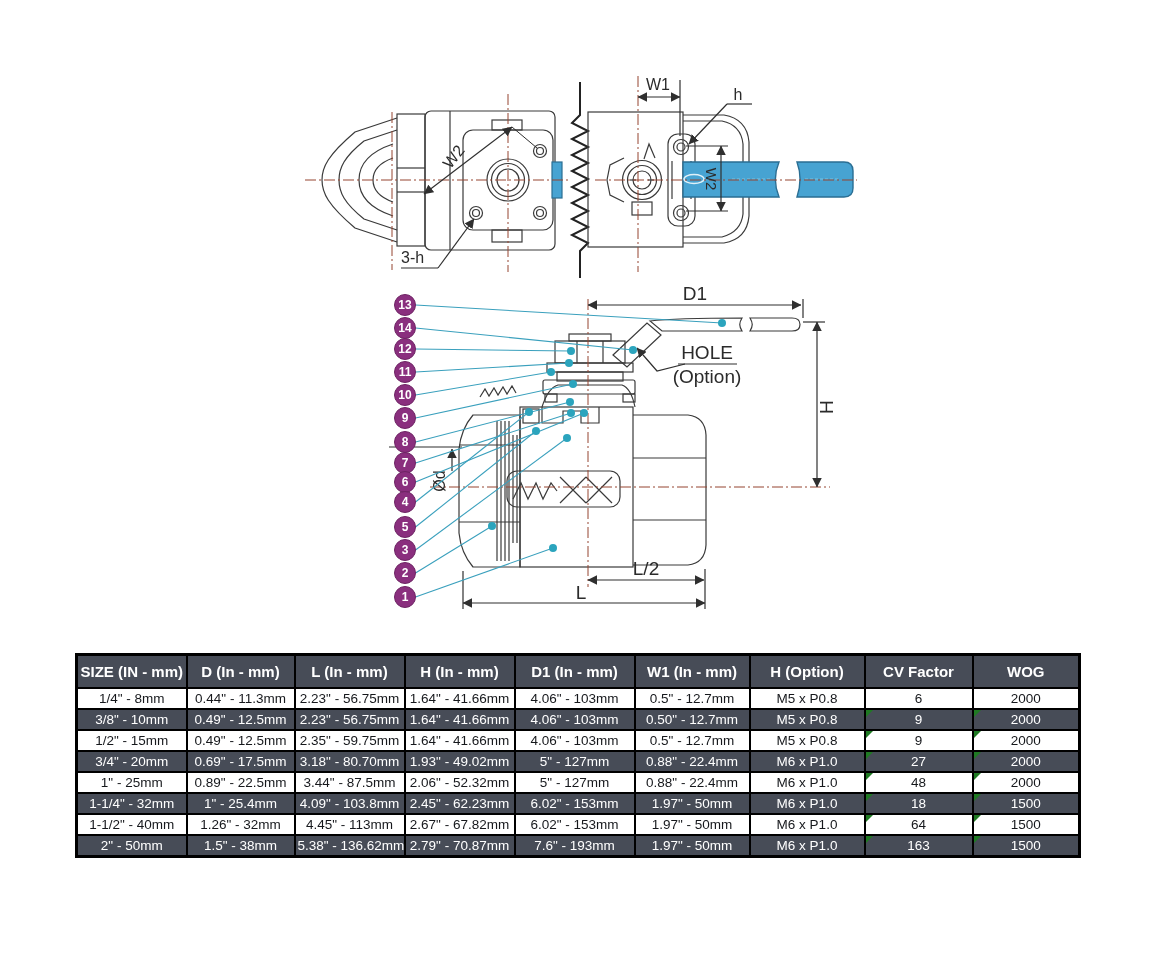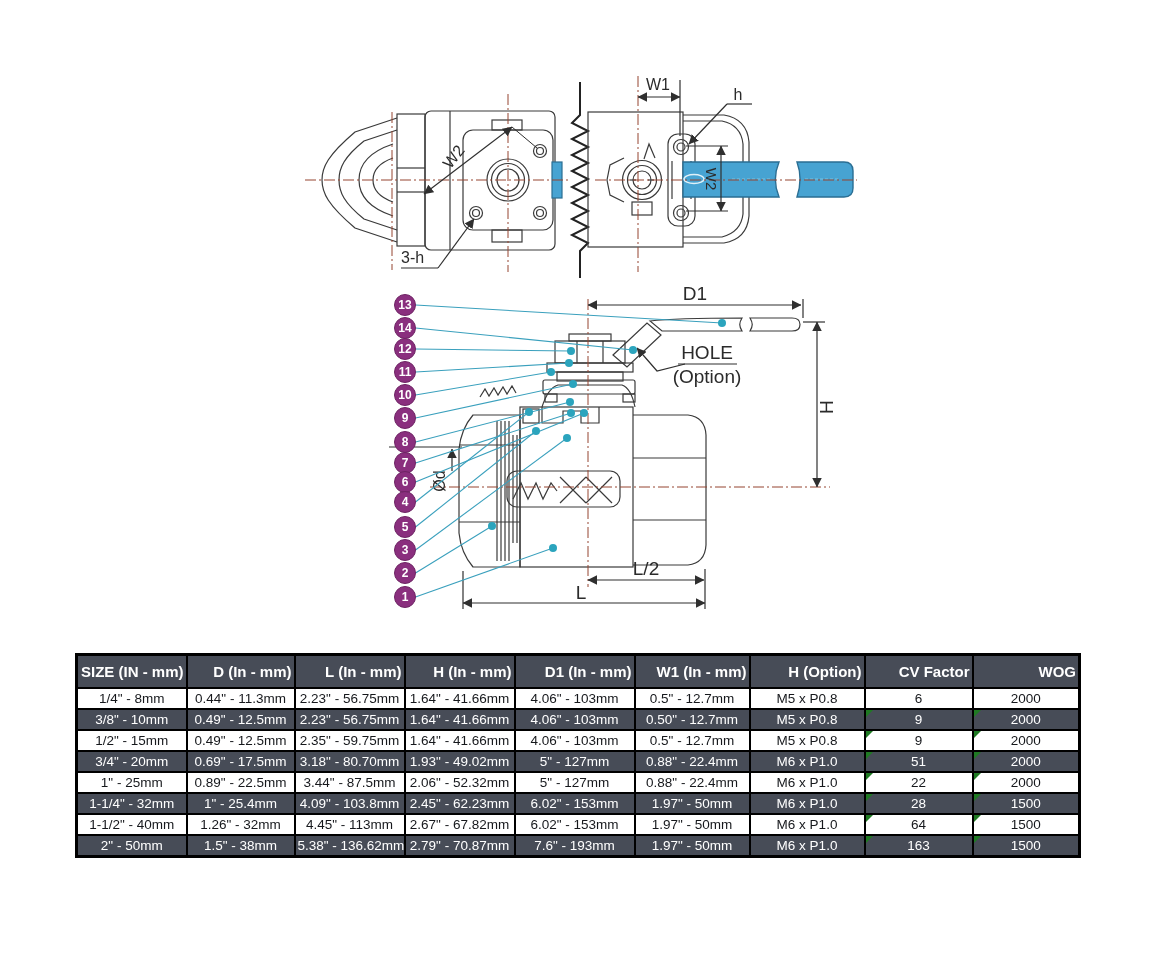--- a/index.html
+++ b/index.html
@@ -10,21 +10,21 @@
   .dwg-label{font-size:16px;}
   .dwg-label-lg{font-size:19px;}
   .callout-num{font-size:12px;font-weight:bold;fill:#ffffff;}
 
   
   .spec-table{position:absolute;left:75px;top:653px;border-collapse:collapse;table-layout:fixed;
               width:1003px;border:3px solid #000;}
   .spec-table th,.spec-table td{border:2px solid #000;text-align:center;vertical-align:middle;
               overflow:hidden;white-space:nowrap;position:relative;}
   .spec-table th{background:#474c57;color:#ffffff;font-size:15px;font-weight:600;
-              height:29px;padding:1px 2px;text-align:right;}
+              height:29px;padding:1px 2px;}
   .spec-table td{font-size:13.5px;height:17px;padding:1px 2px;color:#16181c;background:#ffffff;}
   .spec-table tbody tr:nth-child(even) td{background:#474c57;color:#ffffff;}
   .spec-table td.flag::before{content:"";position:absolute;left:0;top:0;width:0;height:0;
               border-top:7px solid #1f7a23;border-right:7px solid transparent;}
 </style>
 </head>
 <body>
 
 <div class="canvas">
 
@@ -308,43 +308,43 @@
           <td class="flag">2000</td>
         </tr>
         <tr>
           <td>3/4" - 20mm</td>
           <td>0.69" - 17.5mm</td>
           <td>3.18" - 80.70mm</td>
           <td>1.93" - 49.02mm</td>
           <td>5" - 127mm</td>
           <td>0.88" - 22.4mm</td>
           <td>M6 x P1.0</td>
-          <td class="flag">51</td>
+          <td class="flag">27</td>
           <td class="flag">2000</td>
         </tr>
         <tr>
           <td>1" - 25mm</td>
           <td>0.89" - 22.5mm</td>
           <td>3.44" - 87.5mm</td>
           <td>2.06" - 52.32mm</td>
           <td>5" - 127mm</td>
           <td>0.88" - 22.4mm</td>
           <td>M6 x P1.0</td>
-          <td class="flag">22</td>
+          <td class="flag">48</td>
           <td class="flag">2000</td>
         </tr>
         <tr>
           <td>1-1/4" - 32mm</td>
           <td>1" - 25.4mm</td>
           <td>4.09" - 103.8mm</td>
           <td>2.45" - 62.23mm</td>
           <td>6.02" - 153mm</td>
           <td>1.97" - 50mm</td>
           <td>M6 x P1.0</td>
-          <td class="flag">28</td>
+          <td class="flag">18</td>
           <td class="flag">1500</td>
         </tr>
         <tr>
           <td>1-1/2" - 40mm</td>
           <td>1.26" - 32mm</td>
           <td>4.45" - 113mm</td>
           <td>2.67" - 67.82mm</td>
           <td>6.02" - 153mm</td>
           <td>1.97" - 50mm</td>
           <td>M6 x P1.0</td>

